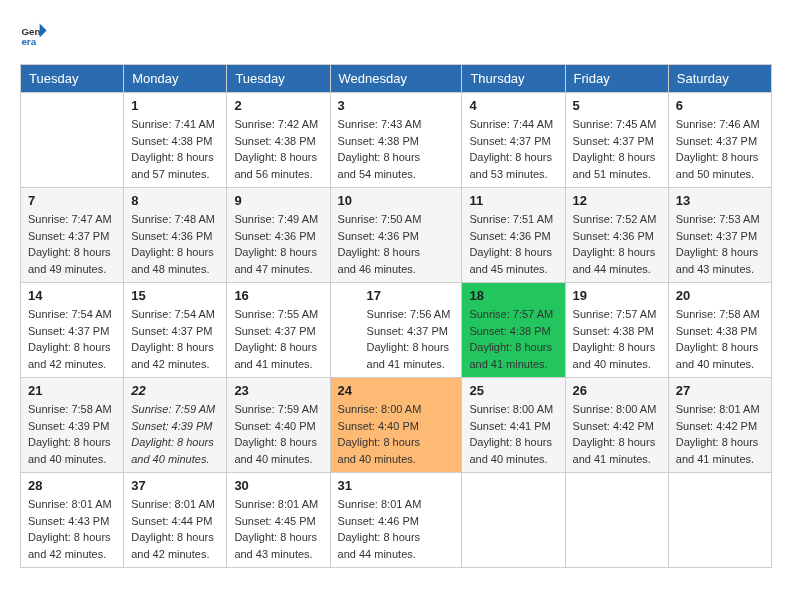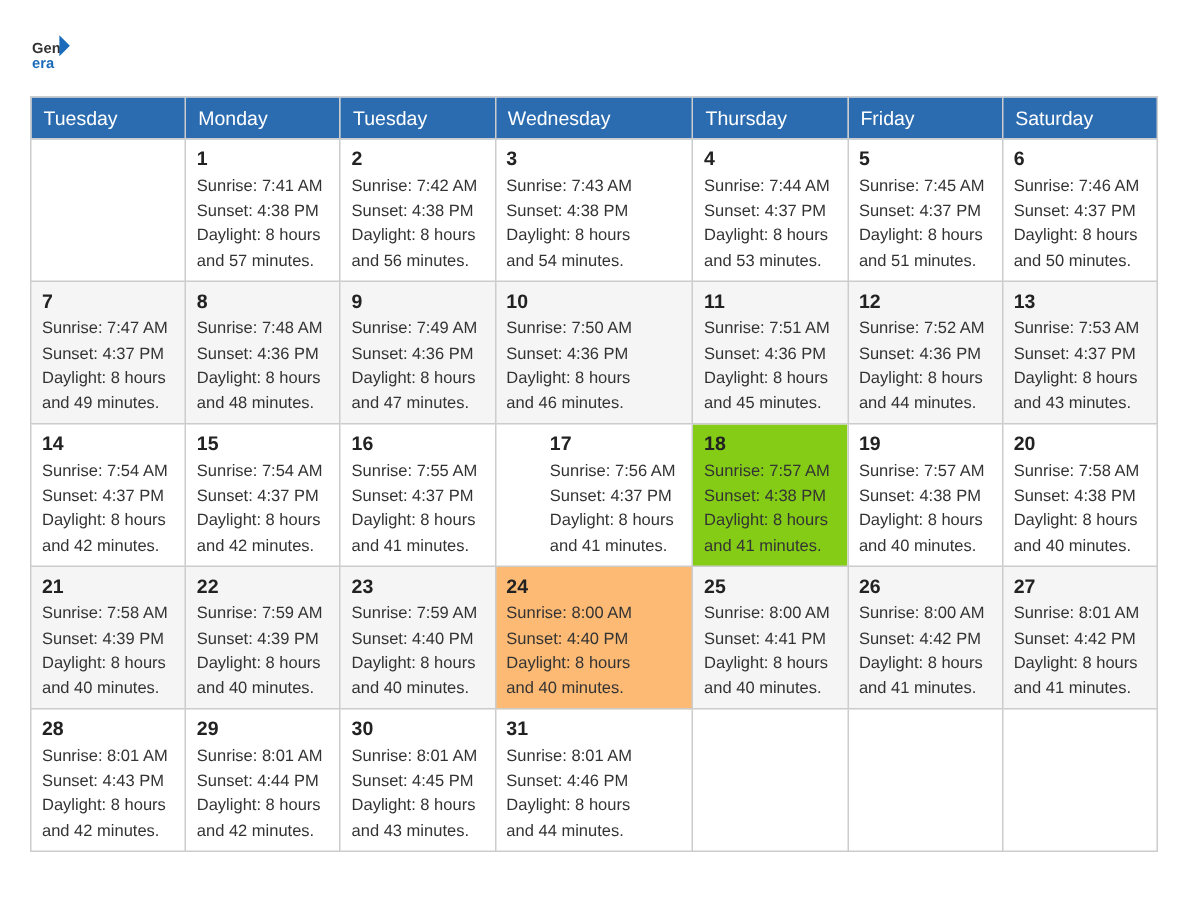--- a/index.html
+++ b/index.html
@@ -184,39 +184,39 @@
           <div class="day-info">Sunrise: 7:54 AM<br>Sunset: 4:37 PM<br>Daylight: 8 hours<br>and 42 minutes.</div>
         </td>
         <td style="background: rgb(255, 255, 255);">
           <span class="day-num">16</span>
           <div class="day-info">Sunrise: 7:55 AM<br>Sunset: 4:37 PM<br>Daylight: 8 hours<br>and 41 minutes.</div>
         </td>
         <td style="background: rgb(255, 255, 255); padding-left: 36px;">
           <span class="day-num">17</span>
           <div class="day-info">Sunrise: 7:56 AM<br>Sunset: 4:37 PM<br>Daylight: 8 hours<br>and 41 minutes.</div>
         </td>
-        <td style="background: #84cc16;">
+        <td style="background: #22c55e;">
           <span class="day-num">18</span>
           <div class="day-info">Sunrise: 7:57 AM<br>Sunset: 4:38 PM<br>Daylight: 8 hours<br>and 41 minutes.</div>
         </td>
         <td style="background: rgb(255, 255, 255);">
           <span class="day-num">19</span>
           <div class="day-info">Sunrise: 7:57 AM<br>Sunset: 4:38 PM<br>Daylight: 8 hours<br>and 40 minutes.</div>
         </td>
         <td style="background: rgb(255, 255, 255);">
           <span class="day-num">20</span>
           <div class="day-info">Sunrise: 7:58 AM<br>Sunset: 4:38 PM<br>Daylight: 8 hours<br>and 40 minutes.</div>
         </td>
       </tr>
       <tr>
         <td style="background: rgb(245, 245, 245);">
           <span class="day-num">21</span>
           <div class="day-info">Sunrise: 7:58 AM<br>Sunset: 4:39 PM<br>Daylight: 8 hours<br>and 40 minutes.</div>
         </td>
-        <td style="background: rgb(245, 245, 245);">
+        <td style="background: rgb(245, 245, 245); font-style: italic;">
           <span class="day-num">22</span>
           <div class="day-info">Sunrise: 7:59 AM<br>Sunset: 4:39 PM<br>Daylight: 8 hours<br>and 40 minutes.</div>
         </td>
         <td style="background: rgb(245, 245, 245);">
           <span class="day-num">23</span>
           <div class="day-info">Sunrise: 7:59 AM<br>Sunset: 4:40 PM<br>Daylight: 8 hours<br>and 40 minutes.</div>
         </td>
         <td style="background: #fdba74;">
           <span class="day-num">24</span>
           <div class="day-info">Sunrise: 8:00 AM<br>Sunset: 4:40 PM<br>Daylight: 8 hours<br>and 40 minutes.</div>
@@ -233,21 +233,21 @@
           <span class="day-num">27</span>
           <div class="day-info">Sunrise: 8:01 AM<br>Sunset: 4:42 PM<br>Daylight: 8 hours<br>and 41 minutes.</div>
         </td>
       </tr>
       <tr>
         <td style="background: rgb(255, 255, 255);">
           <span class="day-num">28</span>
           <div class="day-info">Sunrise: 8:01 AM<br>Sunset: 4:43 PM<br>Daylight: 8 hours<br>and 42 minutes.</div>
         </td>
         <td style="background: rgb(255, 255, 255);">
-          <span class="day-num">29</span>
+          <span class="day-num">37</span>
           <div class="day-info">Sunrise: 8:01 AM<br>Sunset: 4:44 PM<br>Daylight: 8 hours<br>and 42 minutes.</div>
         </td>
         <td style="background: rgb(255, 255, 255);">
           <span class="day-num">30</span>
           <div class="day-info">Sunrise: 8:01 AM<br>Sunset: 4:45 PM<br>Daylight: 8 hours<br>and 43 minutes.</div>
         </td>
         <td style="background: rgb(255, 255, 255);">
           <span class="day-num">31</span>
           <div class="day-info">Sunrise: 8:01 AM<br>Sunset: 4:46 PM<br>Daylight: 8 hours<br>and 44 minutes.</div>
         </td>

